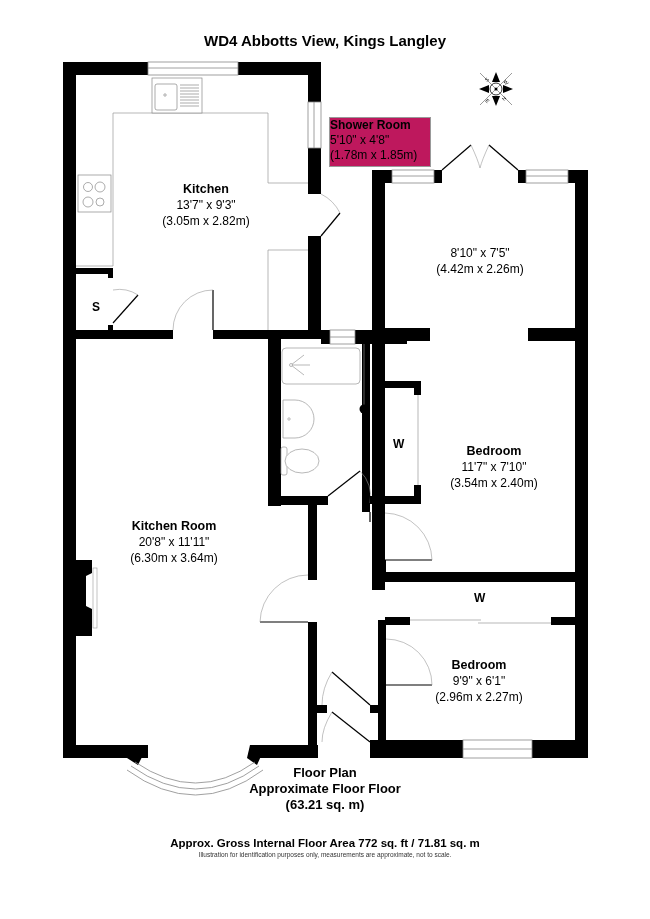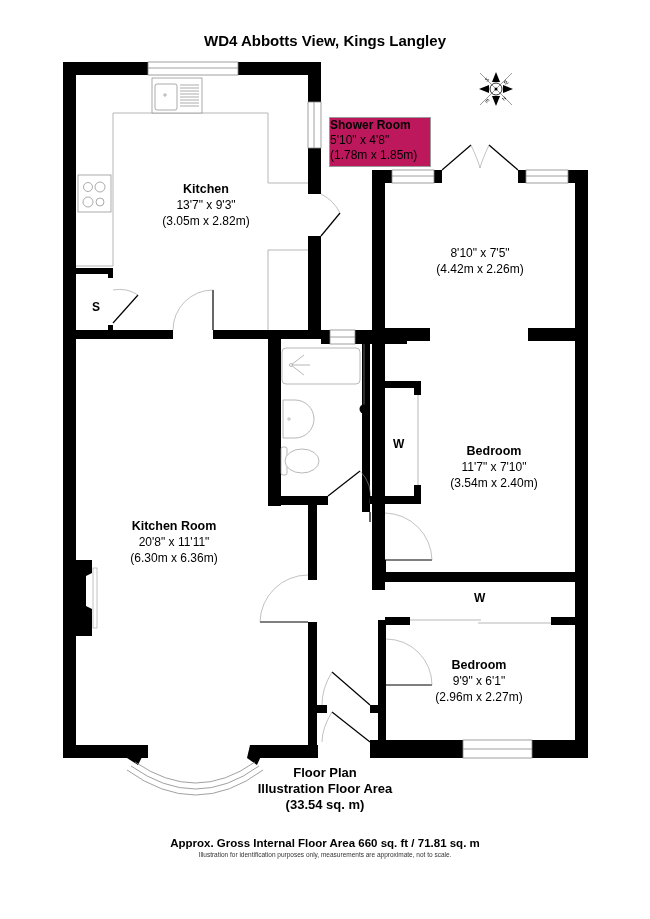--- a/index.html
+++ b/index.html
@@ -229,39 +229,39 @@
 </div>
 
 <div class="room-label" style="left:420px; top:245px; width:120px;">
   <div>8'10" x 7'5"</div>
   <div>(4.42m x 2.26m)</div>
 </div>
 
 <div class="room-label" style="left:114px; top:518px; width:120px;">
   <div class="name">Kitchen Room</div>
   <div>20'8" x 11'11"</div>
-  <div>(6.30m x 6.36m)</div>
+  <div>(6.30m x 3.64m)</div>
 </div>
 
 <div class="room-label" style="left:434px; top:443px; width:120px;">
   <div class="name">Bedroom</div>
   <div>11'7" x 7'10"</div>
   <div>(3.54m x 2.40m)</div>
 </div>
 
 <div class="room-label" style="left:419px; top:657px; width:120px;">
   <div class="name">Bedroom</div>
   <div>9'9" x 6'1"</div>
   <div>(2.96m x 2.27m)</div>
 </div>
 
 <div class="cup" style="left:92px; top:300px;">S</div>
 <div class="cup" style="left:393px; top:437px;">W</div>
 <div class="cup" style="left:474px; top:591px;">W</div>
 
 <div class="summary" style="top:765px;">
   <div>Floor Plan</div>
-  <div>Illustration Floor Area</div>
-  <div>(33.54 sq. m)</div>
-</div>
-
-<div class="gross">Approx. Gross Internal Floor Area 660 sq. ft / 71.81 sq. m</div>
+  <div>Approximate Floor Floor</div>
+  <div>(63.21 sq. m)</div>
+</div>
+
+<div class="gross">Approx. Gross Internal Floor Area 772 sq. ft / 71.81 sq. m</div>
 <div class="disclaimer">Illustration for identification purposes only, measurements are approximate, not to scale.</div>
 
 </body></html>

